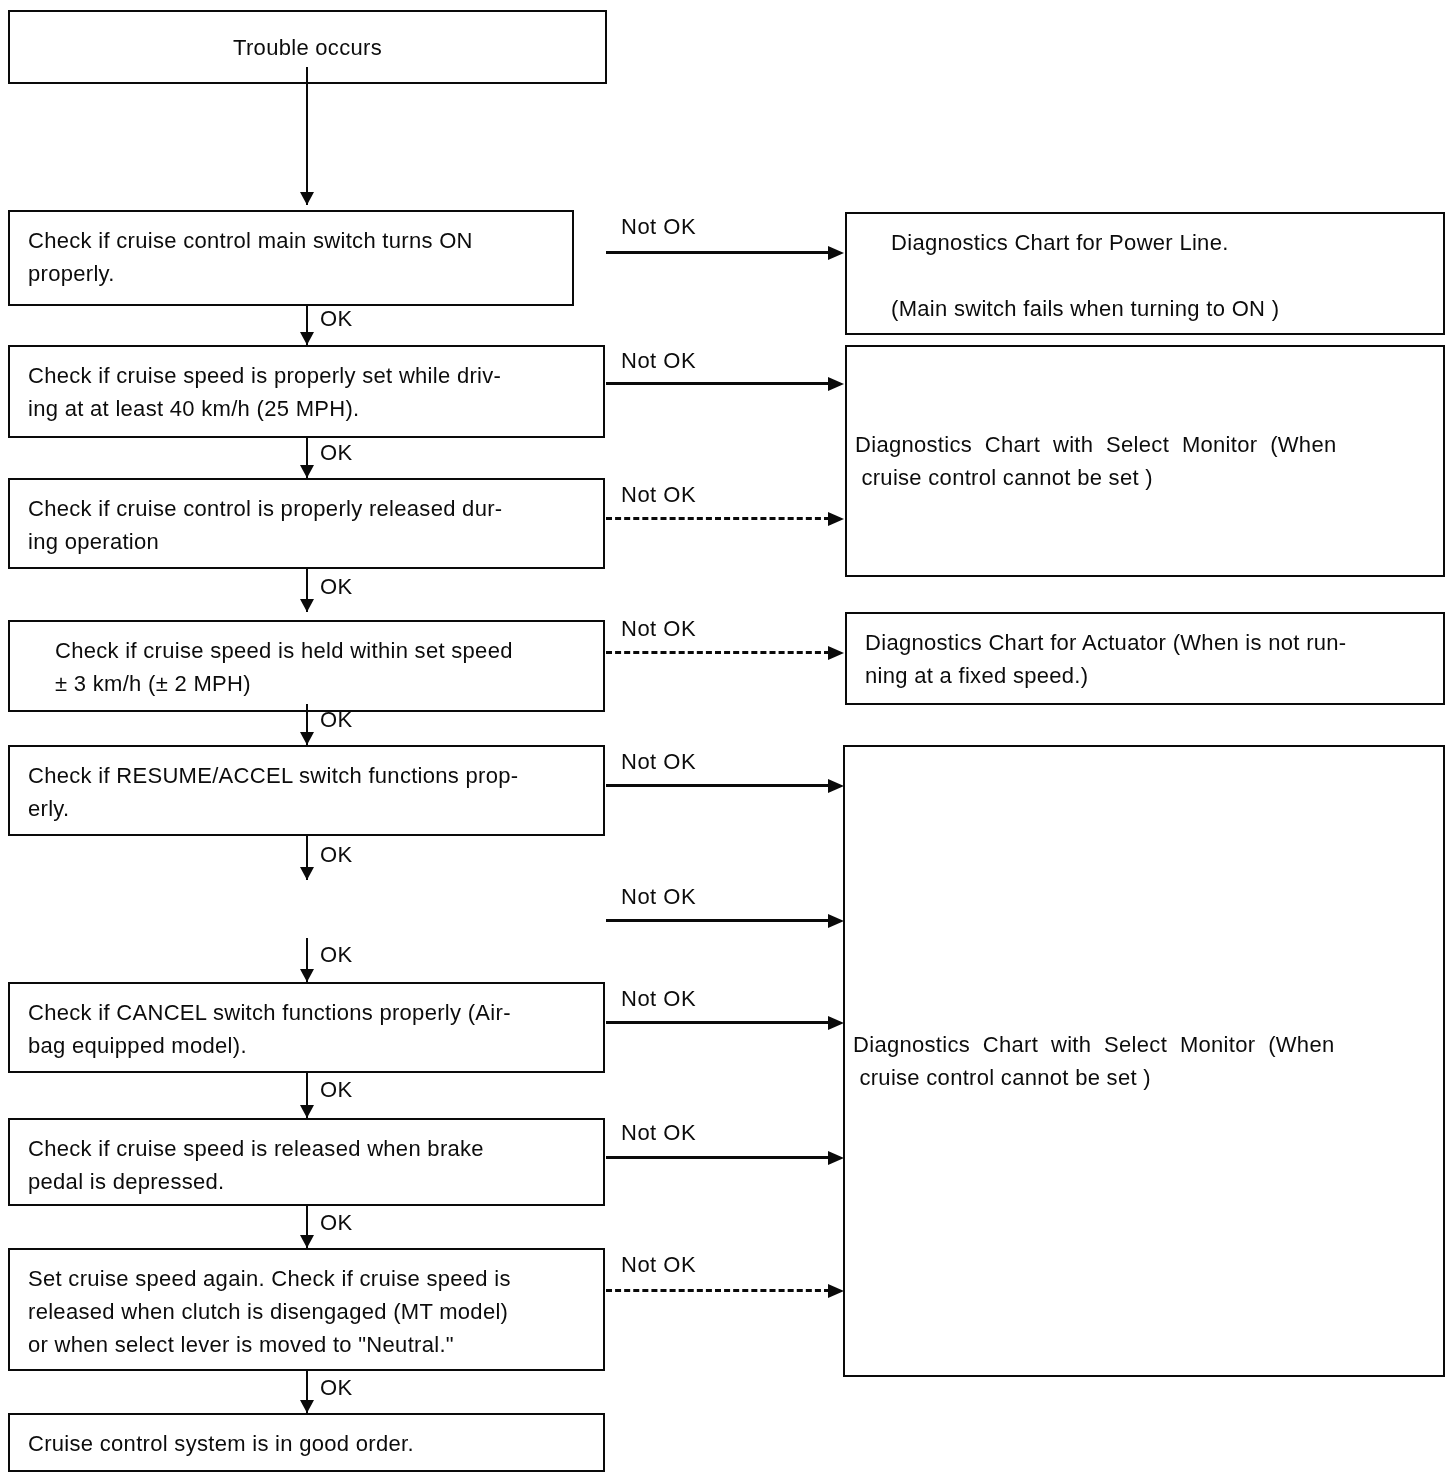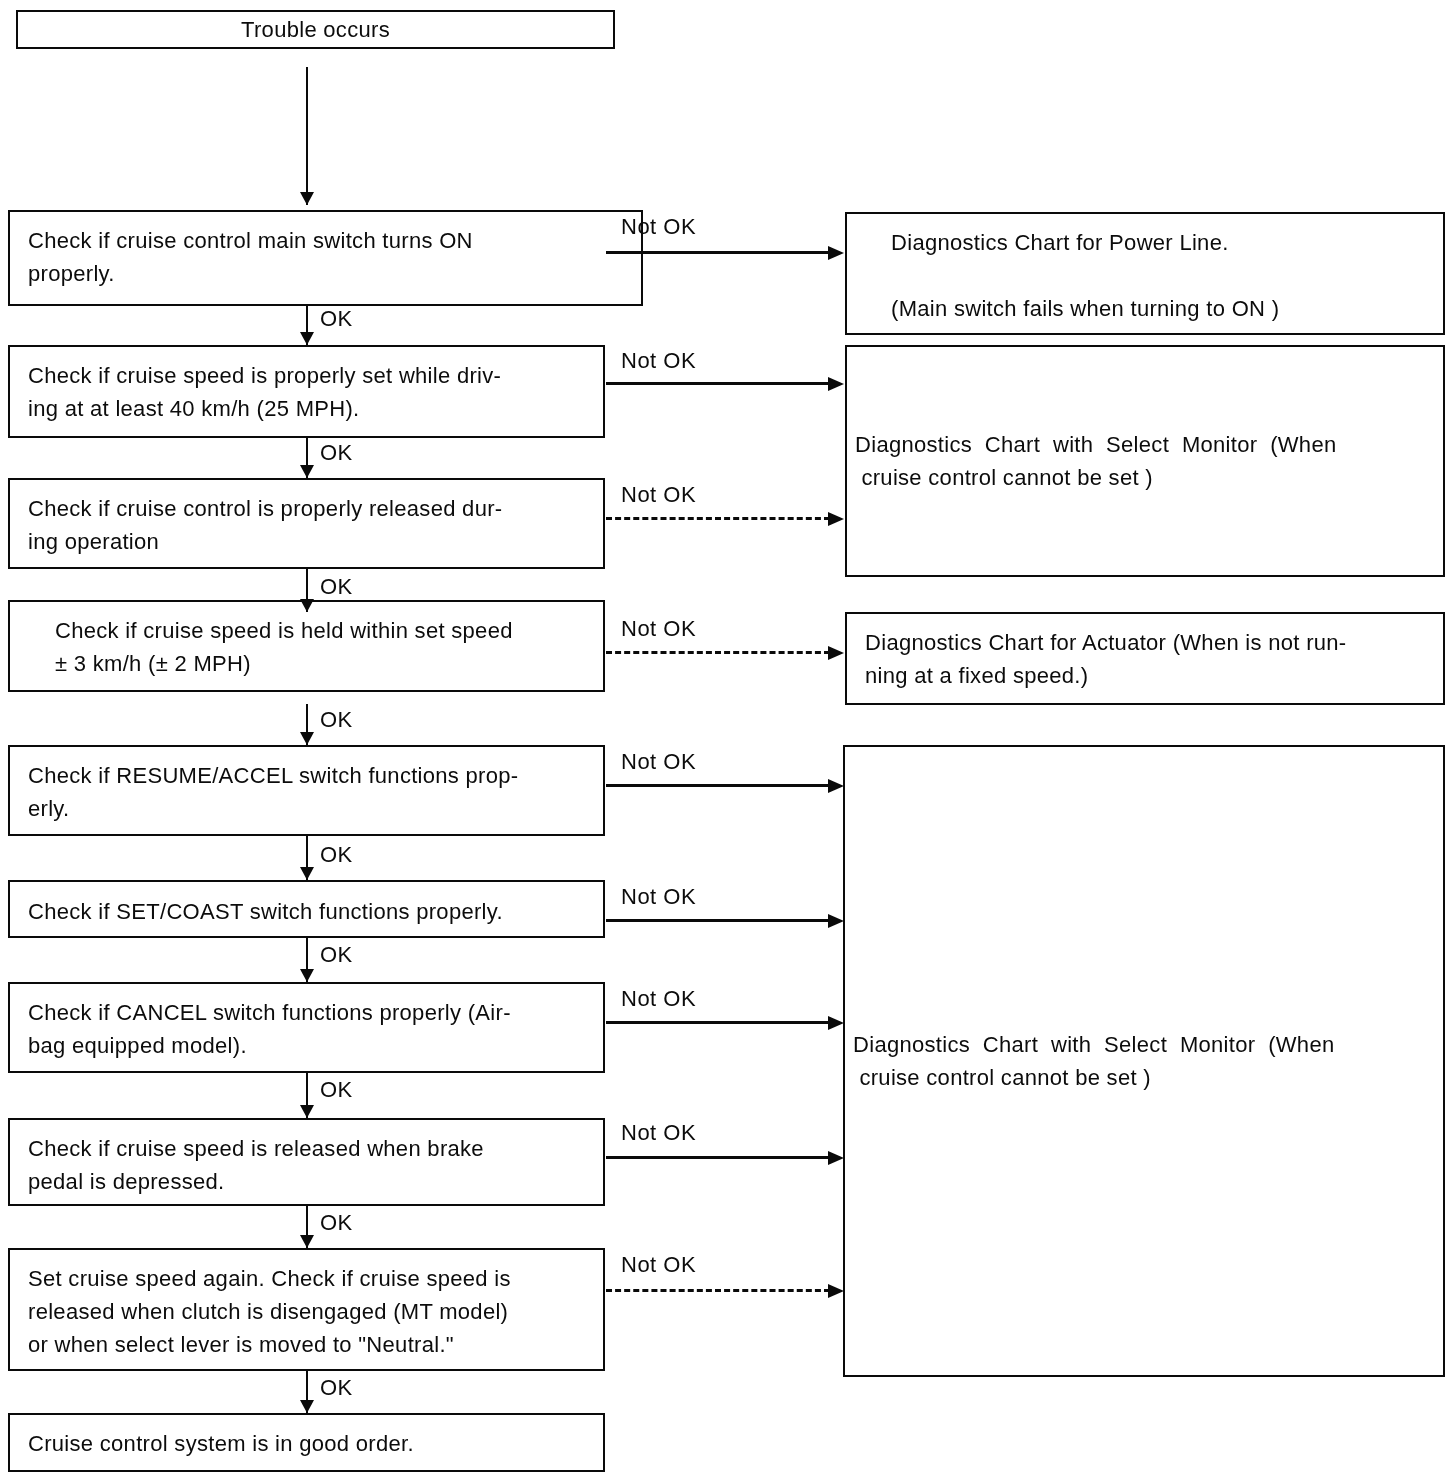--- a/index.html
+++ b/index.html
@@ -9,25 +9,25 @@
   }
   .box{
     position:absolute;box-sizing:border-box;border:2px solid #0a0a0a;background:#fff;
     font-size:22px;line-height:33px;letter-spacing:0.3px;
     padding:12px 18px;white-space:pre-line;
   }
   .diag{white-space:pre-wrap;}
   .vcenter{display:flex;align-items:center;padding-left:8px;}
   .hcenter{display:flex;align-items:center;justify-content:center;padding:0;}
   
-  #start{left:16px;top:10px;width:599px;height:39px;}
-  #s1{left:8px;top:210px;width:635px;height:96px;}
+  #start{left:8px;top:10px;width:599px;height:74px;}
+  #s1{left:8px;top:210px;width:566px;height:96px;}
   #s2{left:8px;top:345px;width:597px;height:93px;}
   #s3{left:8px;top:478px;width:597px;height:91px;}
-  #s4{left:8px;top:600px;width:597px;height:92px;padding-left:45px;}
+  #s4{left:8px;top:620px;width:597px;height:92px;padding-left:45px;}
   #s5{left:8px;top:745px;width:597px;height:91px;}
   #s6{left:8px;top:880px;width:597px;height:58px;padding-top:13px;}
   #s7{left:8px;top:982px;width:597px;height:91px;}
   #s8{left:8px;top:1118px;width:597px;height:88px;}
   #s9{left:8px;top:1248px;width:597px;height:123px;}
   #end{left:8px;top:1413px;width:597px;height:59px;}
   
   #dA{left:845px;top:212px;width:600px;height:123px;padding-left:44px;}
   #dB{left:845px;top:345px;width:600px;height:232px;}
   #dC{left:845px;top:612px;width:600px;height:93px;}
@@ -83,21 +83,20 @@
   <div class="box" id="s1">Check if cruise control main switch turns ON
 properly.</div>
   <div class="box" id="s2">Check if cruise speed is properly set while driv-
 ing at at least 40 km/h (25 MPH).</div>
   <div class="box" id="s3">Check if cruise control is properly released dur-
 ing operation</div>
   <div class="box" id="s4">Check if cruise speed is held within set speed
 ± 3 km/h (± 2 MPH)</div>
   <div class="box" id="s5">Check if RESUME/ACCEL switch functions prop-
 erly.</div>
-  <div class="box" id="s6">Check if SET/COAST switch functions properly.</div>
   <div class="box" id="s8">Check if cruise speed is released when brake
 pedal is depressed.</div>
   <div class="box" id="s7">Check if CANCEL switch functions properly (Air-
 bag equipped model).</div>
   <div class="box" id="s9">Set cruise speed again. Check if cruise speed is
 released when clutch is disengaged (MT model)
 or when select lever is moved to "Neutral."</div>
   <div class="box" id="end">Cruise control system is in good order.</div>
 
   <div class="box diag" id="dA">Diagnostics Chart for Power Line.

